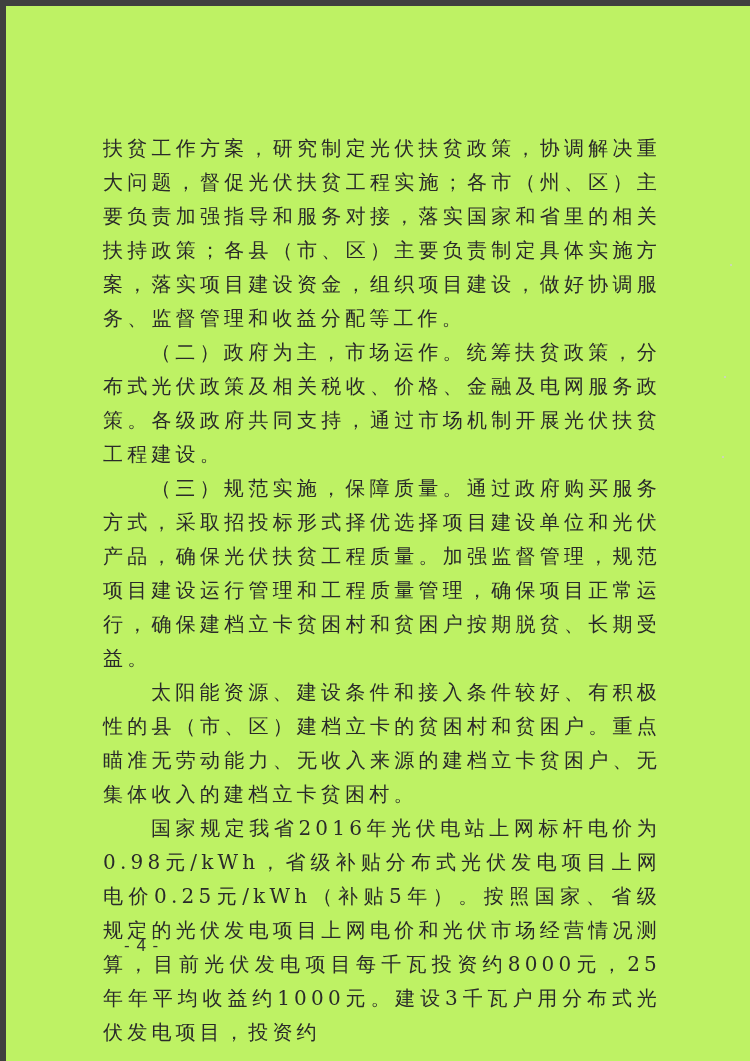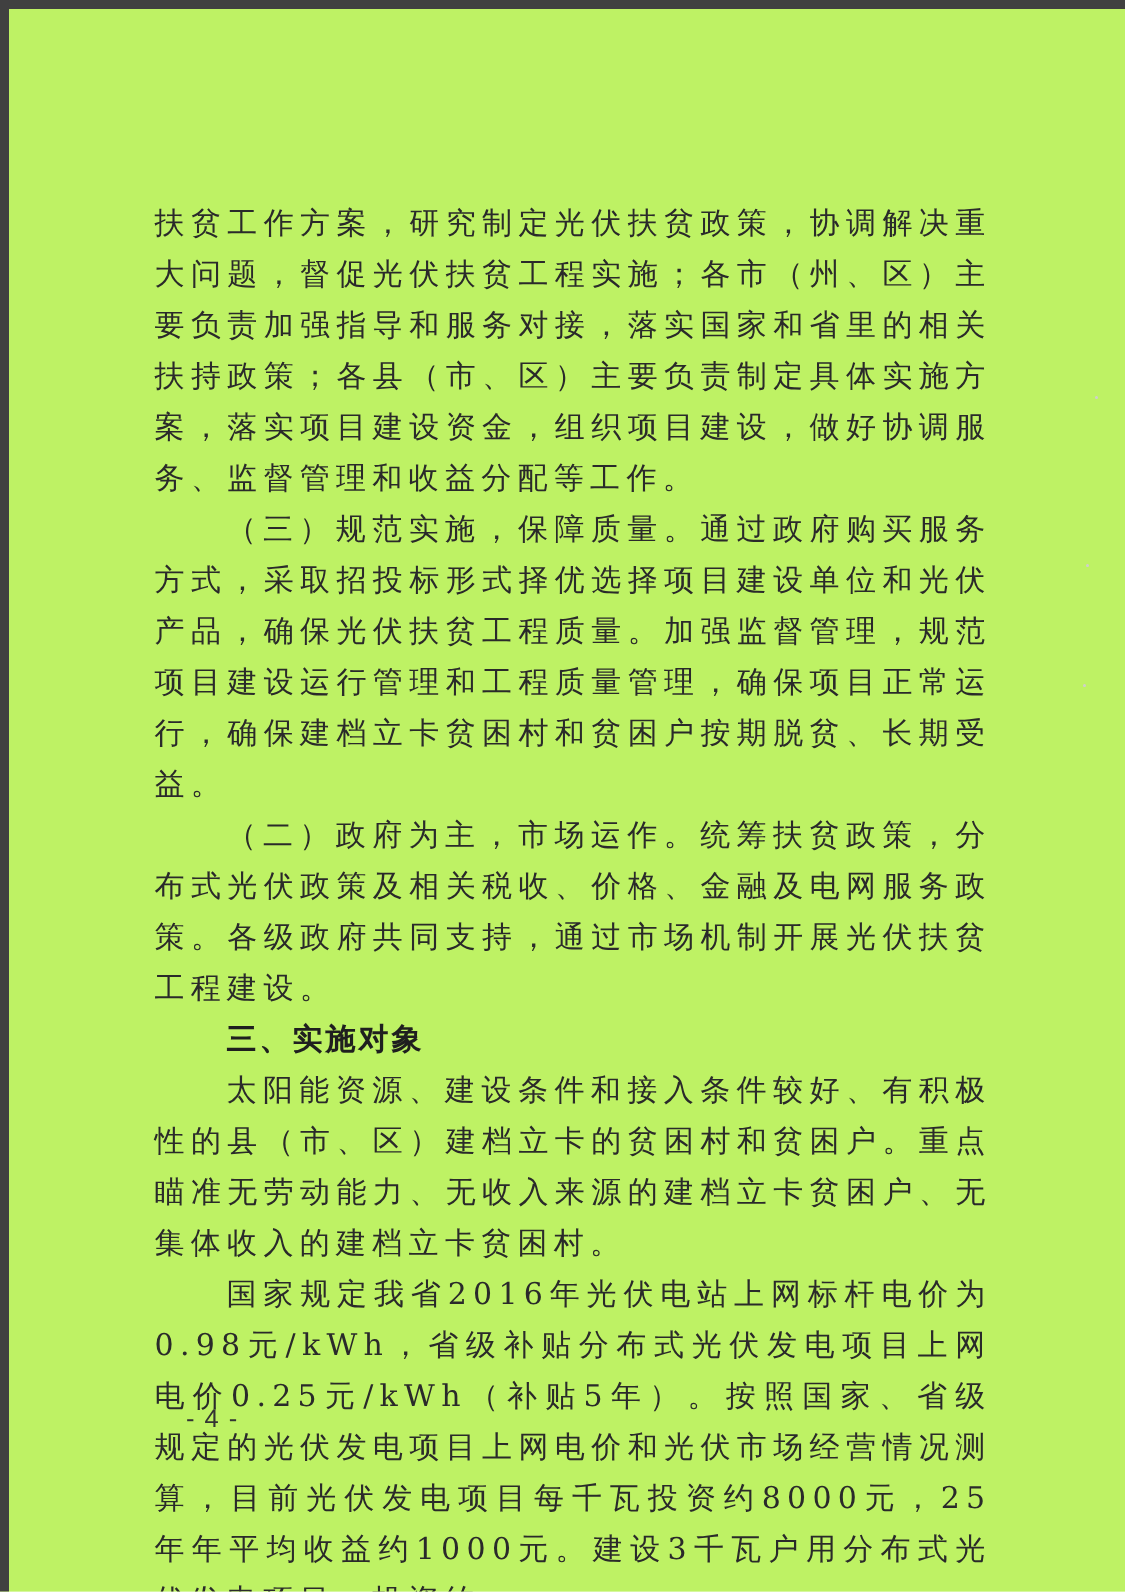--- a/index.html
+++ b/index.html
@@ -65,23 +65,22 @@
       background: #cfcfcf;
       border-radius: 50%;
     }
   </style>
 </head>
 <body>
 
 <div class="page">
   <div class="content">
     <p class="para">扶贫工作方案，研究制定光伏扶贫政策，协调解决重大问题，督促光伏扶贫工程实施；各市（州、区）主要负责加强指导和服务对接，落实国家和省里的相关扶持政策；各县（市、区）主要负责制定具体实施方案，落实项目建设资金，组织项目建设，做好协调服务、监督管理和收益分配等工作。</p>
+    <p class="para indent">（二）政府为主，市场运作。统筹扶贫政策，分布式光伏政策及相关税收、价格、金融及电网服务政策。各级政府共同支持，通过市场机制开展光伏扶贫工程建设。</p>
     <p class="para indent">（三）规范实施，保障质量。通过政府购买服务方式，采取招投标形式择优选择项目建设单位和光伏产品，确保光伏扶贫工程质量。加强监督管理，规范项目建设运行管理和工程质量管理，确保项目正常运行，确保建档立卡贫困村和贫困户按期脱贫、长期受益。</p>
-    <p class="para indent">（二）政府为主，市场运作。统筹扶贫政策，分布式光伏政策及相关税收、价格、金融及电网服务政策。各级政府共同支持，通过市场机制开展光伏扶贫工程建设。</p>
-    <p class="heading">三、实施对象</p>
     <p class="para indent">太阳能资源、建设条件和接入条件较好、有积极性的县（市、区）建档立卡的贫困村和贫困户。重点瞄准无劳动能力、无收入来源的建档立卡贫困户、无集体收入的建档立卡贫困村。</p>
     <p class="para indent">国家规定我省2016年光伏电站上网标杆电价为0.98元/kWh，省级补贴分布式光伏发电项目上网电价0.25元/kWh（补贴5年）。按照国家、省级规定的光伏发电项目上网电价和光伏市场经营情况测算，目前光伏发电项目每千瓦投资约8000元，25年年平均收益约1000元。建设3千瓦户用分布式光伏发电项目，投资约</p>
   </div>
 
   <div class="page-number">- 4 -</div>
 
   <div class="speck" style="left:724px; top:258px;"></div>
   <div class="speck" style="left:718px; top:370px;"></div>
   <div class="speck" style="left:716px; top:450px;"></div>
 </div>

